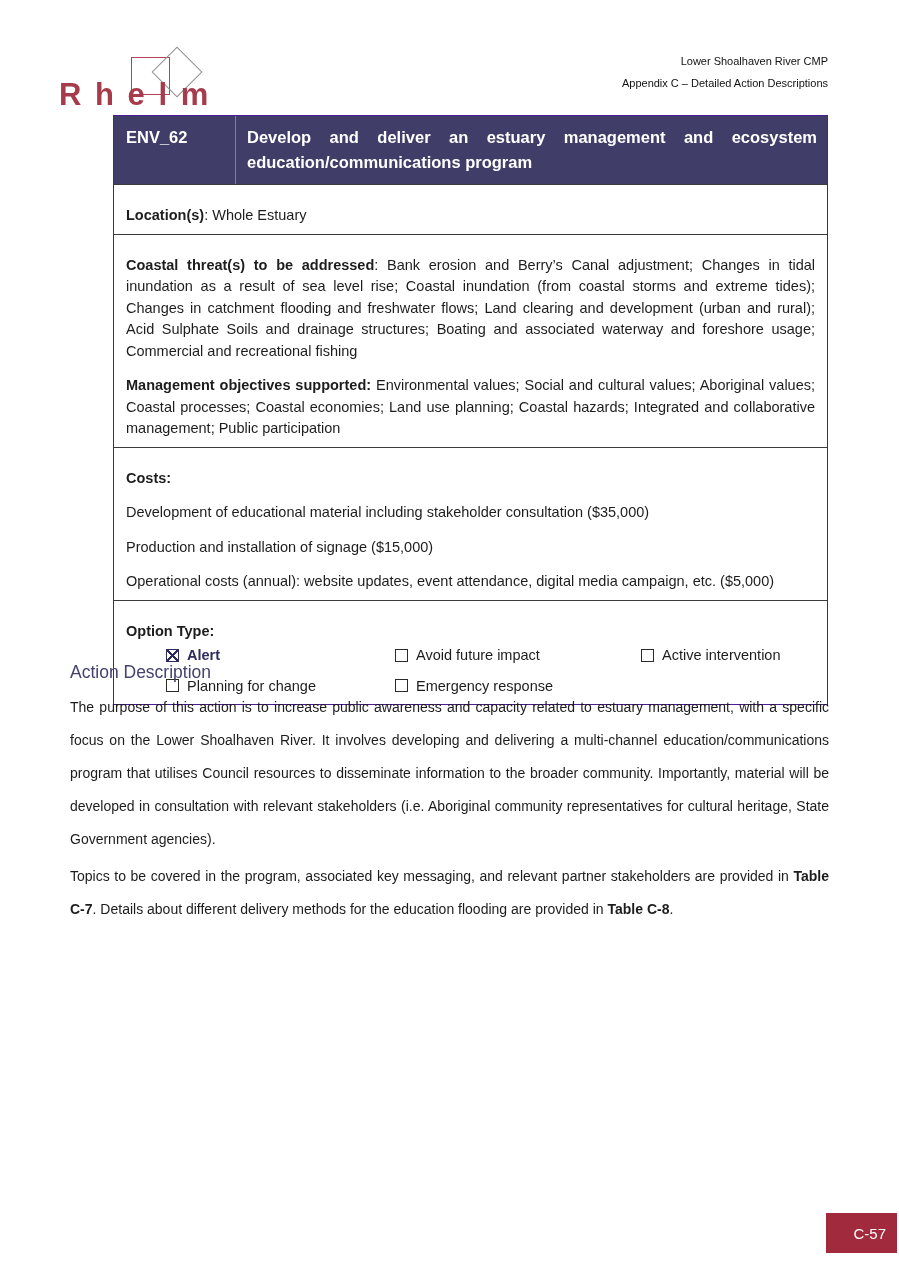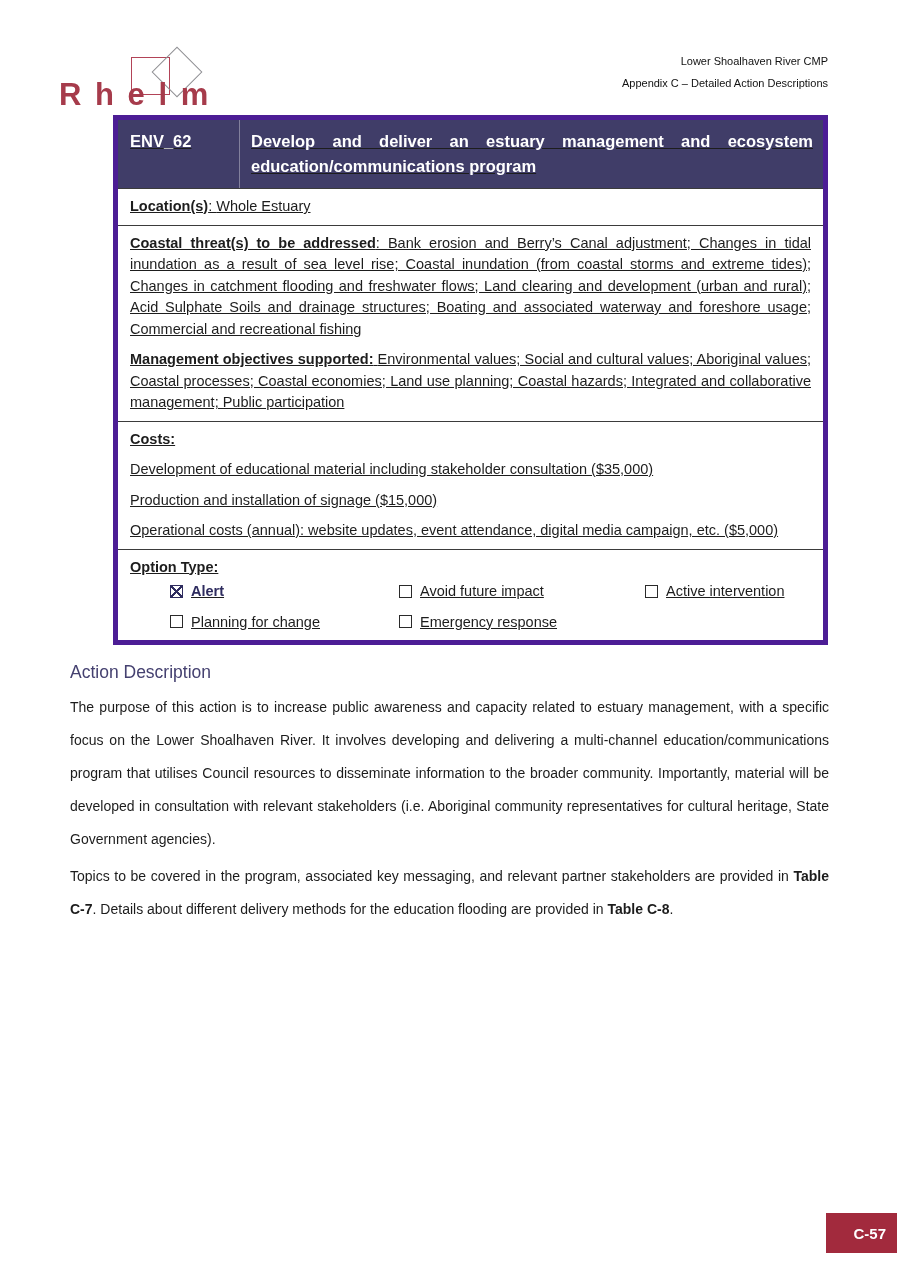--- a/index.html
+++ b/index.html
@@ -12,49 +12,49 @@
                border:1.6px solid #b24357;background:transparent;}
   .logo-diamond{position:absolute;left:100px;top:14px;width:34px;height:34px;
                 border:1.6px solid #8f8f93;transform:rotate(45deg);background:transparent;}
   .logo-text{position:absolute;left:0;bottom:0;z-index:2;font-size:31px;font-weight:bold;
              color:#a63b4b;letter-spacing:2px;word-spacing:1px;line-height:1;}
   .doc-head{position:absolute;top:50px;right:71px;text-align:right;font-size:11px;
             line-height:22px;color:#111;}
 
   
   .atable{position:absolute;left:113px;top:115px;width:715px;box-sizing:border-box;
-          border:5px solid #4c1d95;font-size:14.5px;line-height:21.5px;text-decoration:underline;}
+          border:1px solid #4c1d95;font-size:14.5px;line-height:21.5px;}
   .banner{display:flex;background:#403d68;color:#ffffff;font-weight:bold;}
   .banner-id{flex:0 0 auto;width:122px;box-sizing:border-box;padding:9px 8px 9px 12px;
              font-size:16.5px;line-height:25px;border-right:1px solid rgba(255,255,255,.35);}
   .banner-title{flex:1;padding:9px 10px 9px 11px;font-size:16.5px;line-height:25px;
                 text-align:justify;}
   .row{border-top:1px solid #3b3b3b;padding:7px 12px;}
-  .row p{margin:0 0 9px 0;text-align:justify;}
+  .row p{margin:13px 0 9px 0;text-align:justify;}
   .row p:last-child{margin-bottom:0;}
   b,strong{font-weight:bold;}
 
   .options-grid{display:grid;grid-template-columns:229px 246px 1fr;row-gap:9px;margin-top:3px;}
   .option{white-space:nowrap;padding-left:40px;}
   .option.checked{color:#2e2c5f;font-weight:bold;}
   .cb{display:inline-block;width:13px;height:13px;box-sizing:border-box;
       border:1.5px solid #2a2a2a;margin-right:8px;vertical-align:-1.5px;}
   .option.checked .cb{border-color:#2e2c5f;background:
       linear-gradient(45deg,transparent 42%,#2e2c5f 42%,#2e2c5f 58%,transparent 58%),
       linear-gradient(135deg,transparent 42%,#2e2c5f 42%,#2e2c5f 58%,transparent 58%);}
 
   
   .ad-section{position:absolute;left:70px;top:662px;width:759px;}
   .ad-heading{font-size:17.5px;font-weight:normal;color:#454170;margin:0 0 8px 0;}
   .ad-p{font-size:14px;line-height:33px;text-align:justify;color:#1c1c1c;margin:0 0 4px 0;}
 
   
   .page-num{position:absolute;right:2px;bottom:20px;width:71px;height:40px;background:#a22a3d;
             color:#ffffff;font-size:15px;display:flex;align-items:center;justify-content:flex-end;
-            padding-right:11px;box-sizing:border-box;font-weight:bold;}
+            padding-right:11px;box-sizing:border-box;}
 </style>
 </head>
 <body>
 
 <div class="page">
 
   <div class="logo">
     <span class="logo-square"></span>
     <span class="logo-diamond"></span>
     <span class="logo-text">R h e l m</span>

